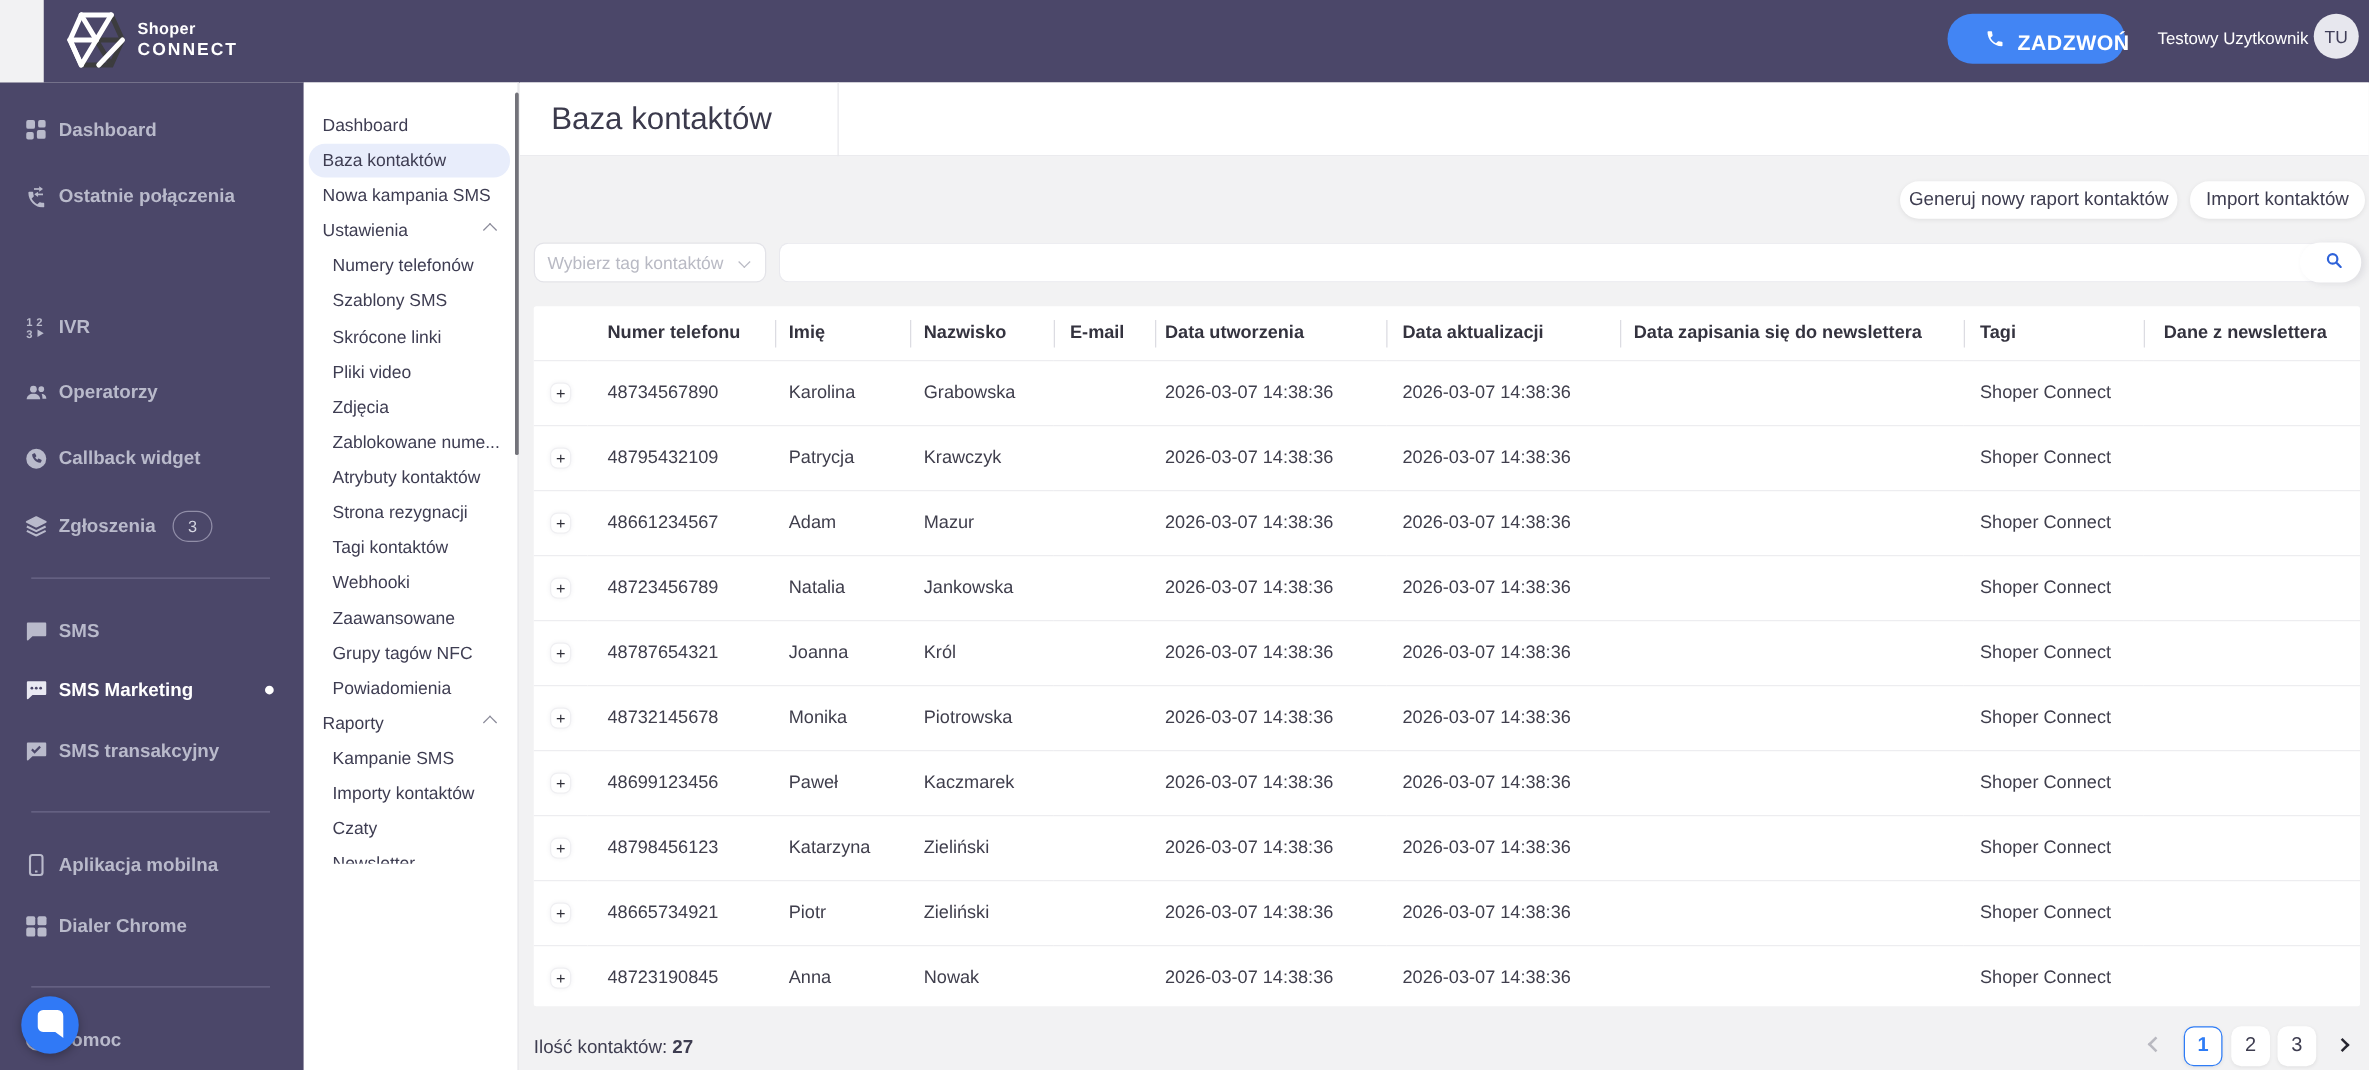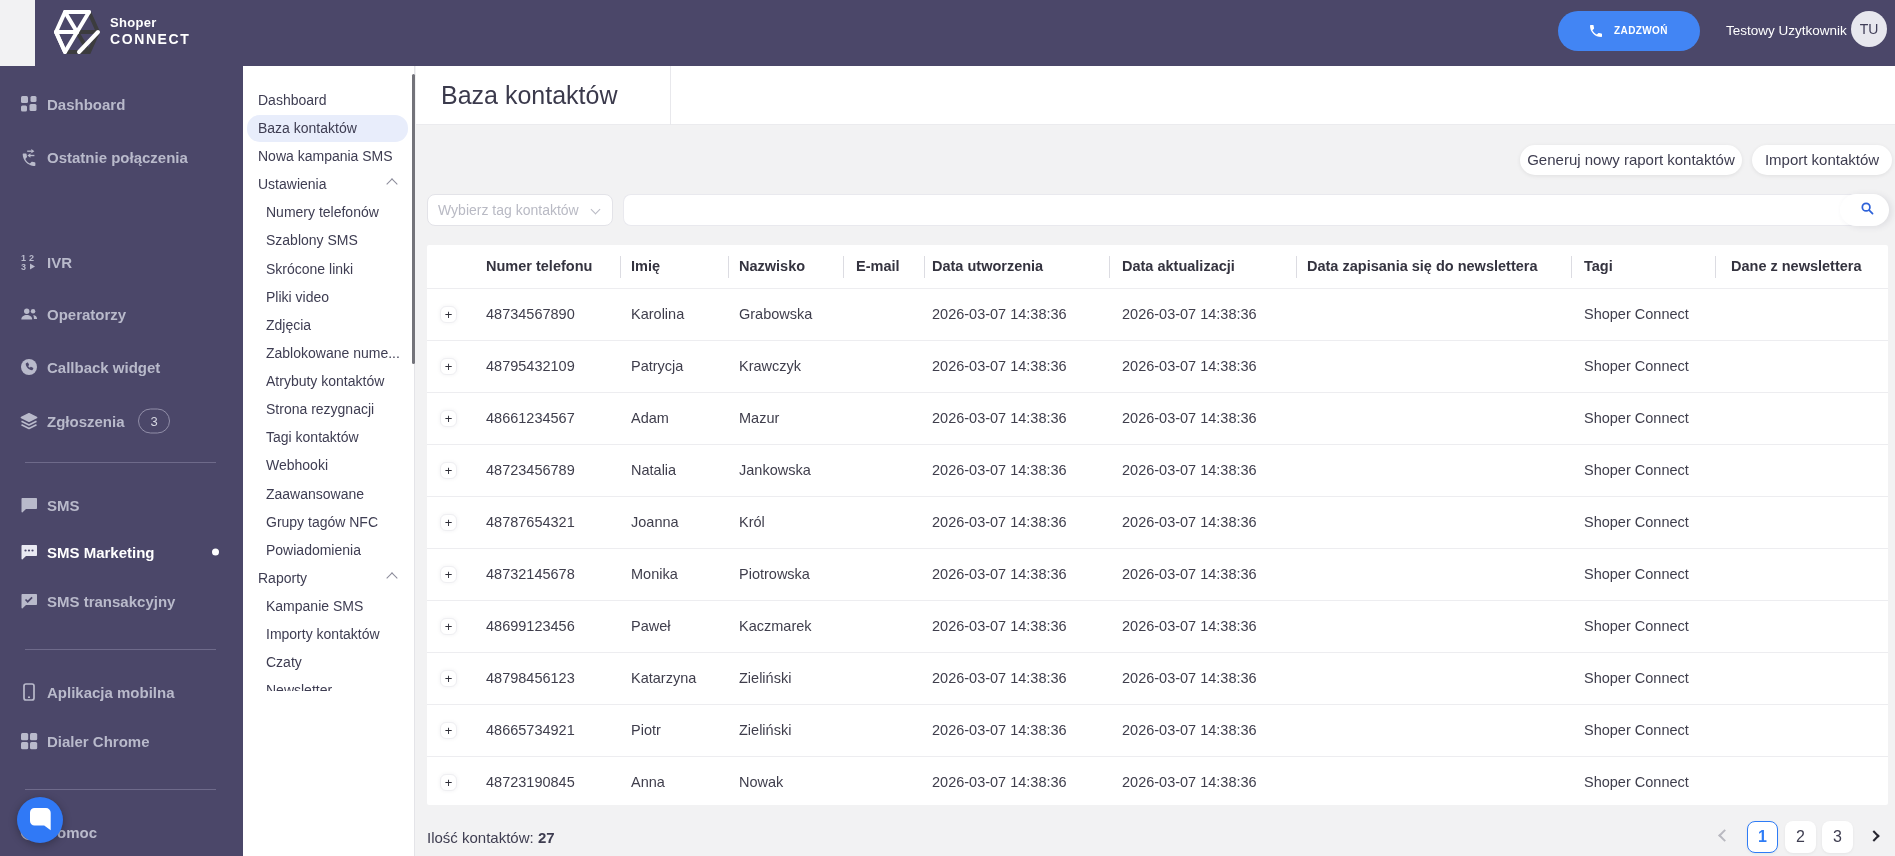--- a/index.html
+++ b/index.html
@@ -3,21 +3,21 @@
 <meta charset="utf-8">
 <style>
 * { margin:0; padding:0; box-sizing:border-box; }
 html,body { width:1895px; height:856px; overflow:hidden; font-family:"Liberation Sans", sans-serif; background:#f2f2f3; }
 
 
 #topbar { position:absolute; left:12px; top:0; width:1895px; height:66px; background:#4b4769;margin-left:23px; }
 #logo { position:absolute; left:18px; top:9px; }
 #logotxt1 { position:absolute; left:75px; top:15px; color:#fff; font-size:13px; font-weight:700; letter-spacing:0.3px; }
 #logotxt2 { position:absolute; left:75px; top:31px; color:#fff; font-size:14px; font-weight:700; letter-spacing:1.6px; }
-#callbtn { position:absolute; left:1523px; top:11px; width:142px; height:40px; background:#4285f4; border-radius:20px; color:#fff; font-size:10px; font-weight:700; letter-spacing:0.4px; }
+#callbtn { position:absolute; left:1523px; top:11px; width:142px; height:40px; background:#4285f4; border-radius:20px; color:#fff; font-size:17px; font-weight:700; letter-spacing:0.4px; }
 #callbtn svg { position:absolute; left:30px; top:12px; }
 #callbtn span { position:absolute; left:56px; top:14px; }
 #username { position:absolute; left:1691px; top:23px; color:#fff; font-size:13.5px; }
 #avatar { position:absolute; left:1816px; top:11px; width:36px; height:36px; border-radius:50%; background:#e7e7ee; color:#403e58; font-size:14px; text-align:center; line-height:36px; }
 #chev { position:absolute; left:1868px; top:25px; width:9px; height:9px; border-right:2px solid #fff; border-bottom:2px solid #fff; transform:rotate(45deg); }
 
 
 #sidebar { position:absolute; left:0; top:66px; width:243px; height:790px; background:#4b4769; }
 .nav { position:absolute; left:0; width:243px; height:30px; color:#b9bacb; font-size:15px; font-weight:700; }
 .nav .ic { position:absolute; left:20px; top:50%; transform:translateY(-50%); width:18px; height:18px; }

